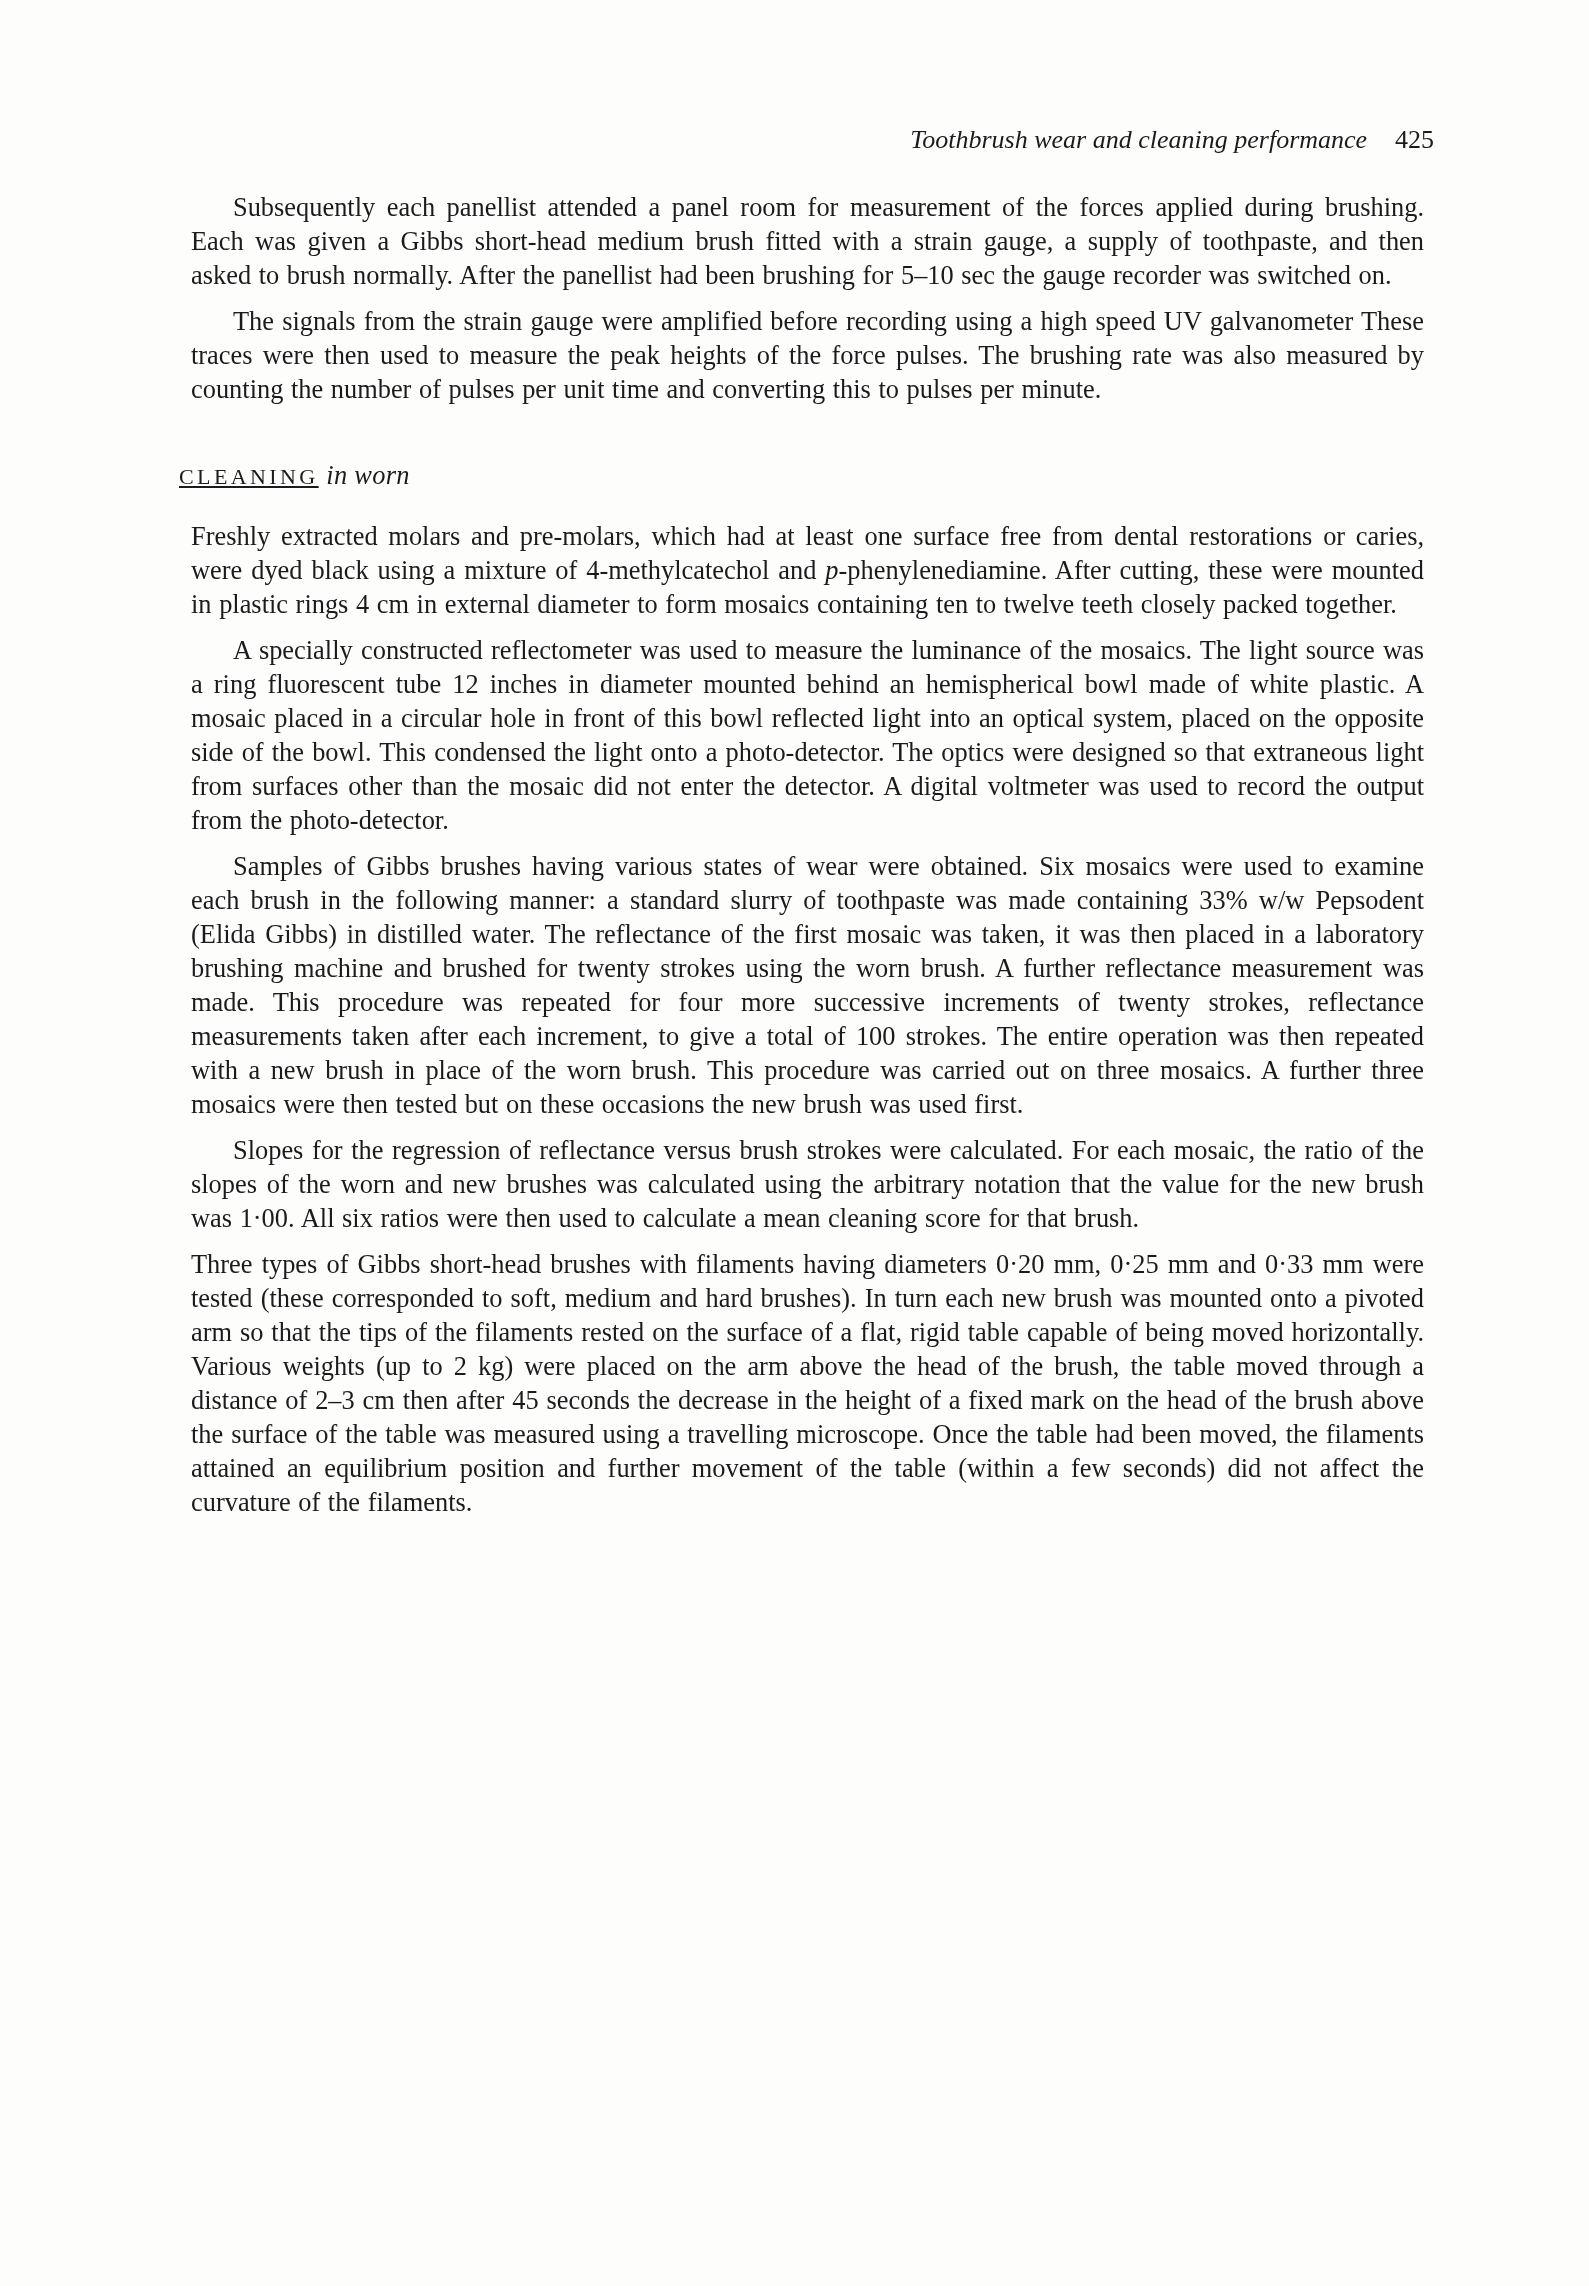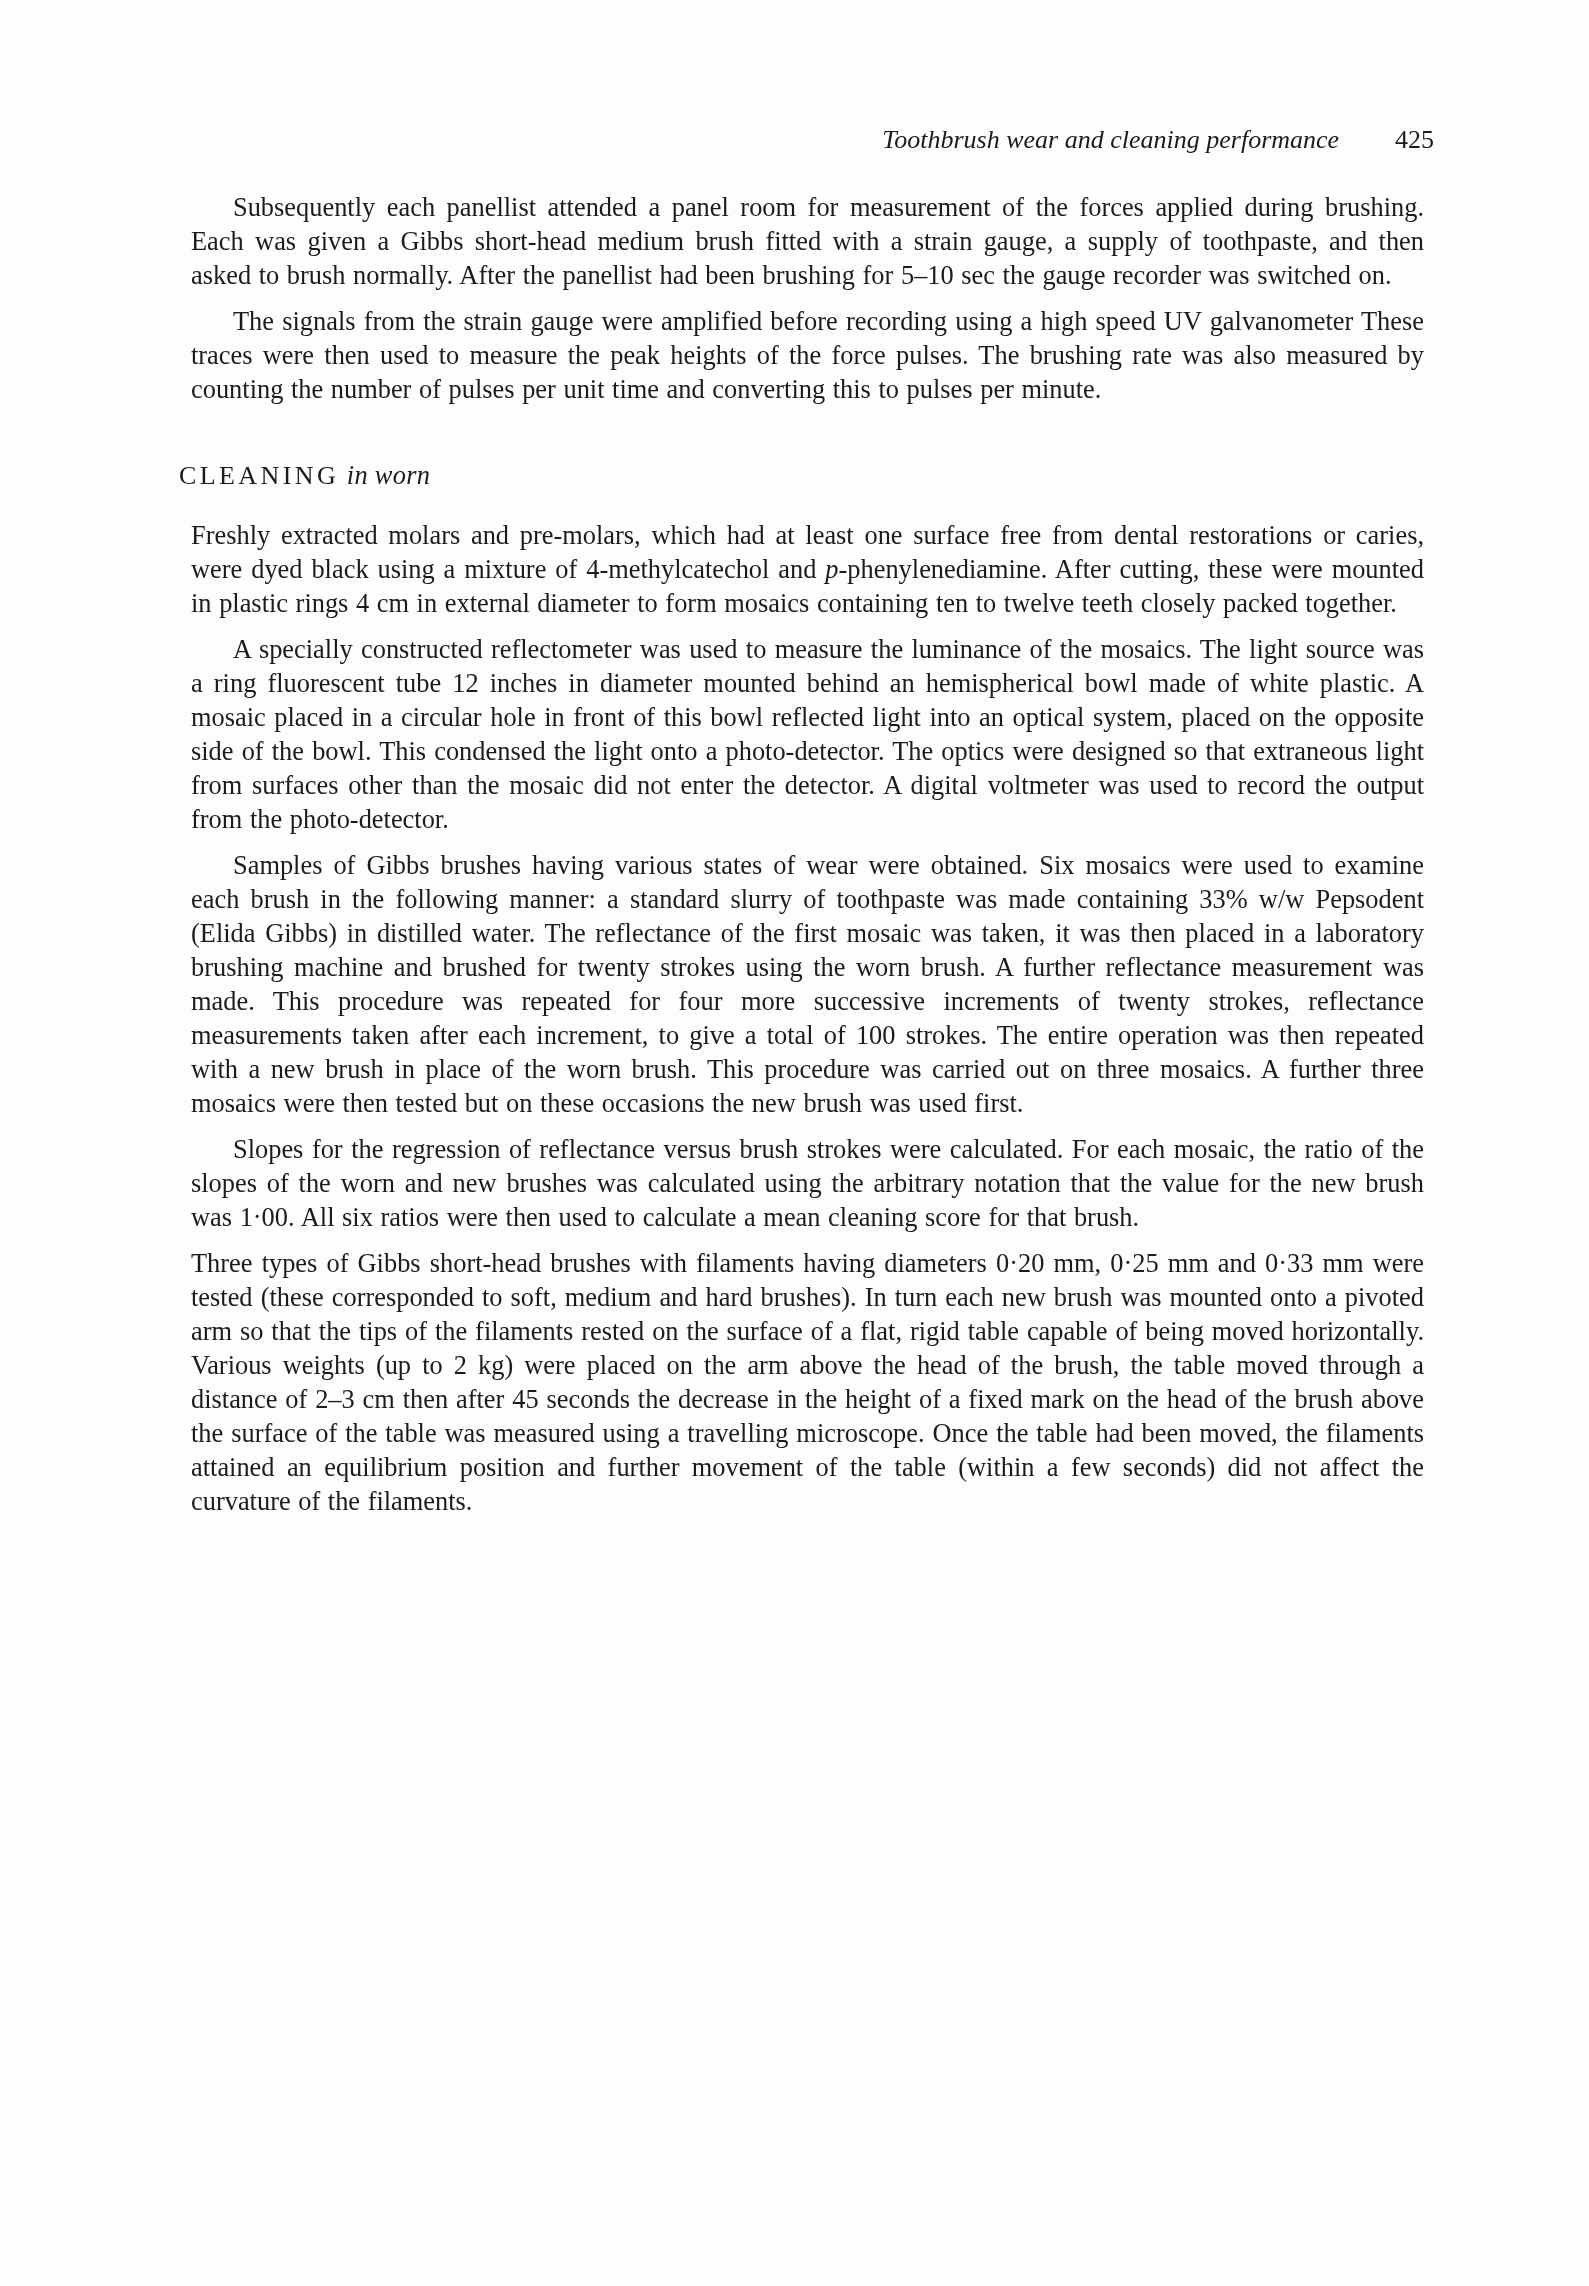--- a/index.html
+++ b/index.html
@@ -20,21 +20,21 @@
   .text-column {
     position: absolute;
     left: 179px;
     top: 123px;
     width: 1257px;
   }
   .running-head {
     display: flex;
     justify-content: flex-end;
     align-items: baseline;
-    gap: 56px;
+    gap: 28px;
     font-size: 26px;
     line-height: 34px;
     margin-bottom: 33px;
     padding-right: 1.9px;
   }
   .running-head .rh-title {
     font-style: italic;
   }
   .running-head .rh-page {
     font-style: normal;
@@ -50,22 +50,23 @@
   .body-text p.para.indent {
     text-indent: 42px;
   }
   .section-heading {
     margin: 52px 0 25px 0;
     font-weight: normal;
     font-size: 26.4px;
     line-height: 34px;
   }
   .section-heading .caps {
-    font-size: 26px;
+    font-size: 22px;
     letter-spacing: 3.4px;
+    text-decoration: underline;
   }
   .section-heading .ital {
     font-style: italic;
     letter-spacing: 0.3px;
     margin-left: 7.7px;
   }
   .section-heading.caps-only .caps {
     letter-spacing: 1.4px;
     word-spacing: 5.8px;
   }

